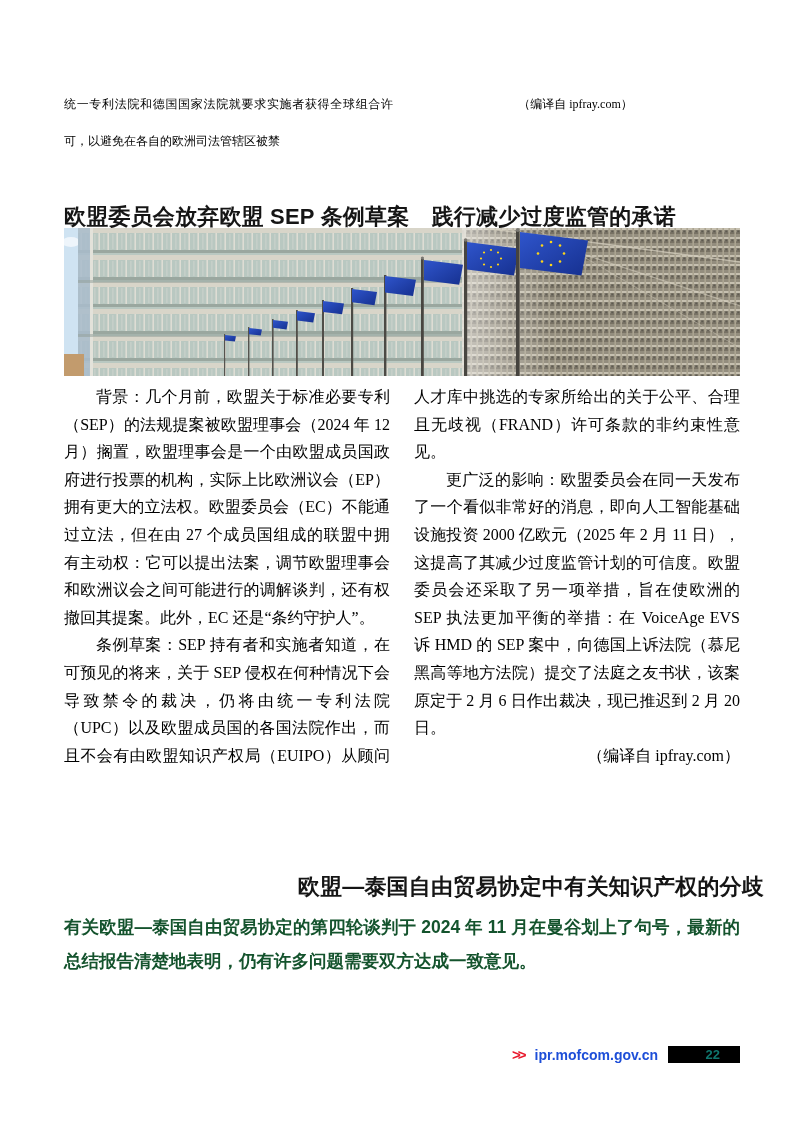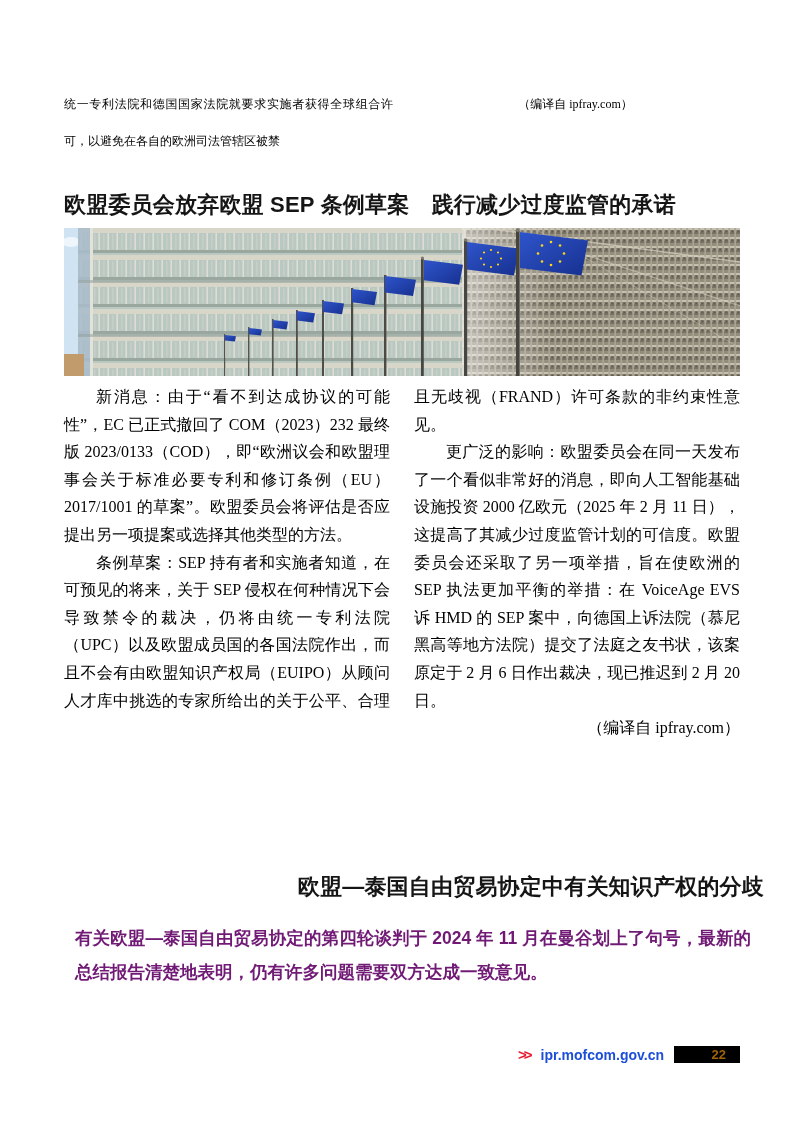--- a/index.html
+++ b/index.html
@@ -15,21 +15,21 @@
   
   .cont-section {
     position: absolute; top: 86px; left: 64px; width: 676px;
     display: flex; gap: 18px;
   }
   .cont-col { width: 329px; font-size: 12px; line-height: 37px; text-align: justify; }
   .attr-line { text-align: center; }
 
   
   .headline1 {
-    position: absolute; top: 190px; left: 64px; width: 700px; margin: 0;
+    position: absolute; top: 202px; left: 64px; width: 700px; margin: 0;
     font-family: "Liberation Sans", sans-serif;
     font-size: 22px; font-weight: bold; color: #151515;
     white-space: nowrap; letter-spacing: 0.2px;
   }
 
   
   .photo {
     position: absolute; top: 228px; left: 64px;
     width: 676px; height: 148px; overflow: hidden;
   }
@@ -45,41 +45,41 @@
   .body-cols p.attr-line { text-indent: 0; text-align: right; }
 
   
   .headline2 {
     position: absolute; top: 872px; left: 64px; width: 700px; margin: 0;
     font-family: "Liberation Sans", sans-serif;
     font-size: 22px; font-weight: bold; color: #151515;
     white-space: nowrap; letter-spacing: 0.2px; text-align: right;
   }
   .subtitle {
-    position: absolute; top: 910px; left: 64px; width: 676px; margin: 11px;
-    font-family: "Liberation Sans", sans-serif;
-    font-size: 17.5px; font-weight: bold; color: #701a75;
+    position: absolute; top: 910px; left: 64px; width: 676px; margin: 0;
+    font-family: "Liberation Sans", sans-serif;
+    font-size: 17.5px; font-weight: bold; color: #14532d;
     line-height: 34px; text-align: justify;
   }
 
   
   .footer {
     position: absolute; top: 1046px; left: 64px; width: 676px;
     display: flex; justify-content: flex-end; align-items: center;
     font-family: "Liberation Sans", sans-serif;
   }
   .footer .chevrons {
     color: #e8192c; font-weight: bold; font-size: 15px;
     letter-spacing: -3px; margin-right: 8px; padding-right: 3px;
   }
   .footer .site { font-weight: bold; font-size: 14px; color: #1d4ed8; }
   .footer .pagebox {
-    background: #000; color: #a16207; font-weight: bold; font-size: 13px;
+    background: #000; color: #0f766e; font-weight: bold; font-size: 13px;
     width: 52px; height: 17px; line-height: 17px;
-    text-align: right; padding-right: 14px; margin-left: 10px;
+    text-align: right; padding-right: 20px; margin-left: 10px;
   }
 </style>
 </head>
 <body>
 
 <div class="cont-section">
   <div class="cont-col">统一专利法院和德国国家法院就要求实施者获得全球组合许可，以避免在各自的欧洲司法管辖区被禁</div>
   <div class="cont-col">
     <div class="attr-line">（编译自 ipfray.com）</div>
   </div>
@@ -200,21 +200,21 @@
             <circle cx="478" cy="33.5" r="1.3"></circle>
           <circle cx="474" cy="25.5" r="1.3"></circle>
             <circle cx="478" cy="17.5" r="1.3"></circle>
         </g>
       </g>
     </g>
   </svg>
 </div>
 
 <div class="body-cols">
-  <p>新消息：由于“看不到达成协议的可能性”，EC 已正式撤回了 COM（2023）232 最终版 2023/0133（COD），即“欧洲议会和欧盟理事会关于标准必要专利和修订条例（EU）2017/1001 的草案”。欧盟委员会将评估是否应提出另一项提案或选择其他类型的方法。</p>
+  <p>背景：几个月前，欧盟关于标准必要专利（SEP）的法规提案被欧盟理事会（2024 年 12 月）搁置，欧盟理事会是一个由欧盟成员国政府进行投票的机构，实际上比欧洲议会（EP）拥有更大的立法权。欧盟委员会（EC）不能通过立法，但在由 27 个成员国组成的联盟中拥有主动权：它可以提出法案，调节欧盟理事会和欧洲议会之间可能进行的调解谈判，还有权撤回其提案。此外，EC 还是“条约守护人”。</p>
   <p>条例草案：SEP 持有者和实施者知道，在可预见的将来，关于 SEP 侵权在何种情况下会导致禁令的裁决，仍将由统一专利法院（UPC）以及欧盟成员国的各国法院作出，而且不会有由欧盟知识产权局（EUIPO）从顾问人才库中挑选的专家所给出的关于公平、合理且无歧视（FRAND）许可条款的非约束性意见。</p>
   <p>更广泛的影响：欧盟委员会在同一天发布了一个看似非常好的消息，即向人工智能基础设施投资 2000 亿欧元（2025 年 2 月 11 日），这提高了其减少过度监管计划的可信度。欧盟委员会还采取了另一项举措，旨在使欧洲的 SEP 执法更加平衡的举措：在 VoiceAge EVS 诉 HMD 的 SEP 案中，向德国上诉法院（慕尼黑高等地方法院）提交了法庭之友书状，该案原定于 2 月 6 日作出裁决，现已推迟到 2 月 20 日。</p>
   <p class="attr-line">（编译自 ipfray.com）</p>
 </div>
 
 <h2 class="headline2">欧盟—泰国自由贸易协定中有关知识产权的分歧</h2>
 <p class="subtitle">有关欧盟—泰国自由贸易协定的第四轮谈判于 2024 年 11 月在曼谷划上了句号，最新的总结报告清楚地表明，仍有许多问题需要双方达成一致意见。</p>
 
 <div class="footer">
   <span class="chevrons">&gt;&gt;</span>

